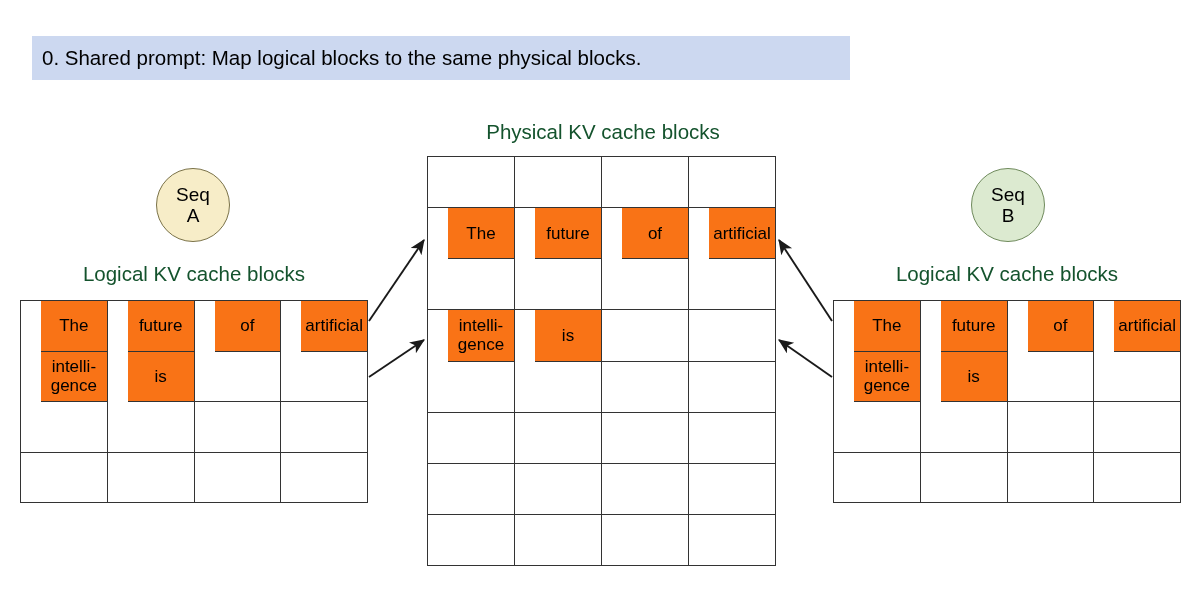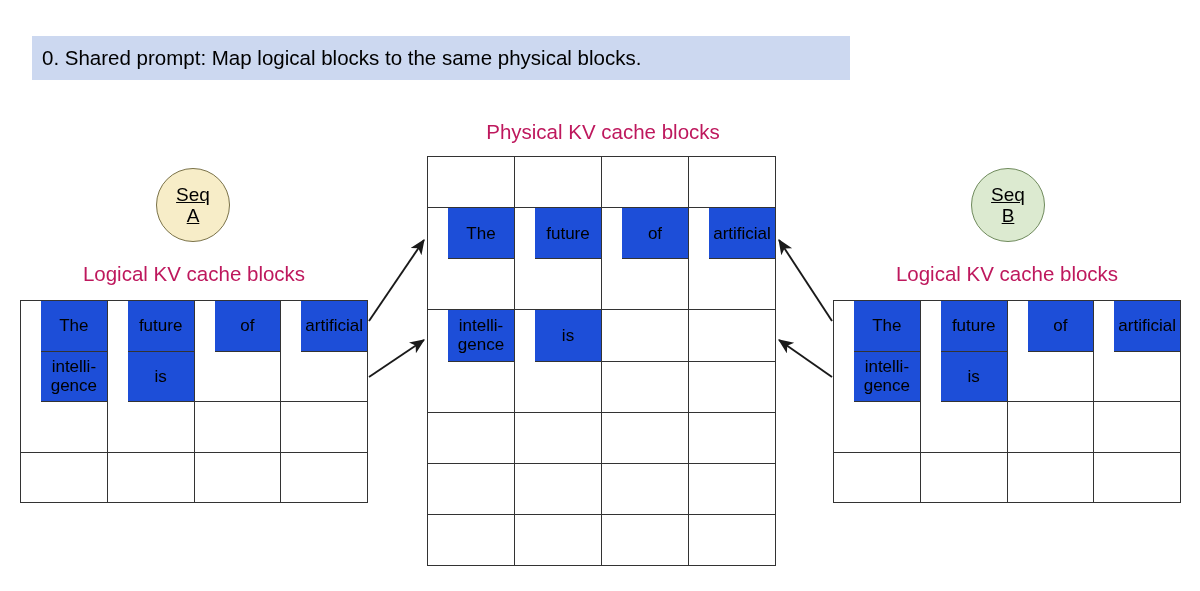--- a/index.html
+++ b/index.html
@@ -24,37 +24,37 @@
     padding-left:10px;
     box-sizing:border-box;
   }
   .banner-text{font-size:20.5px;line-height:24px;white-space:nowrap;color:#000;}
 
   
   .caption{
     position:absolute;
     font-size:20.5px;line-height:24px;
     text-align:center;white-space:nowrap;
-    color:#be185d;
+    color:#14532d;
   }
   #cap-physical{left:428px;top:120px;width:350px;}
   #cap-left{left:20px;top:262px;width:348px;}
   #cap-right{left:833px;top:262px;width:348px;}
 
   
   .seq-circle{
     position:absolute;
     width:74px;height:74px;
     border-radius:50%;
     border:1.3px solid #6b6b4e;
     display:flex;flex-direction:column;
     align-items:center;justify-content:center;
     box-sizing:border-box;
   }
-  .seq-circle span{font-size:19px;line-height:21px;display:block;text-decoration:underline;}
+  .seq-circle span{font-size:19px;line-height:21px;display:block;}
   #seq-a{left:156px;top:168px;background:#f7edc8;border-color:#7a7248;}
   #seq-b{left:971px;top:168px;background:#dcead0;border-color:#6f8a5c;}
 
   
   .grid{
     position:absolute;
     display:grid;
     border-top:1.6px solid #333;
     border-left:1.6px solid #333;
     box-sizing:border-box;
@@ -64,21 +64,21 @@
     border-right:1.6px solid #333;
     border-bottom:1.6px solid #333;
     box-sizing:border-box;
     display:flex;align-items:center;justify-content:center;
     text-align:center;
     font-size:17px;line-height:19px;
     overflow:hidden;
     background:#ffffff;
     padding:0 2px;
   }
-  .grid .cell.filled{background:#1d4ed8;margin-left:20px;}
+  .grid .cell.filled{background:#f97316;margin-left:20px;}
   .grid .cell .txt{display:block;word-break:break-word;}
 
   #grid-left{
     left:20px;top:300px;
     width:348px;height:203px;
     grid-template-columns:repeat(4,1fr);
     grid-template-rows:repeat(4,1fr);
   }
   #grid-right{
     left:833px;top:300px;

